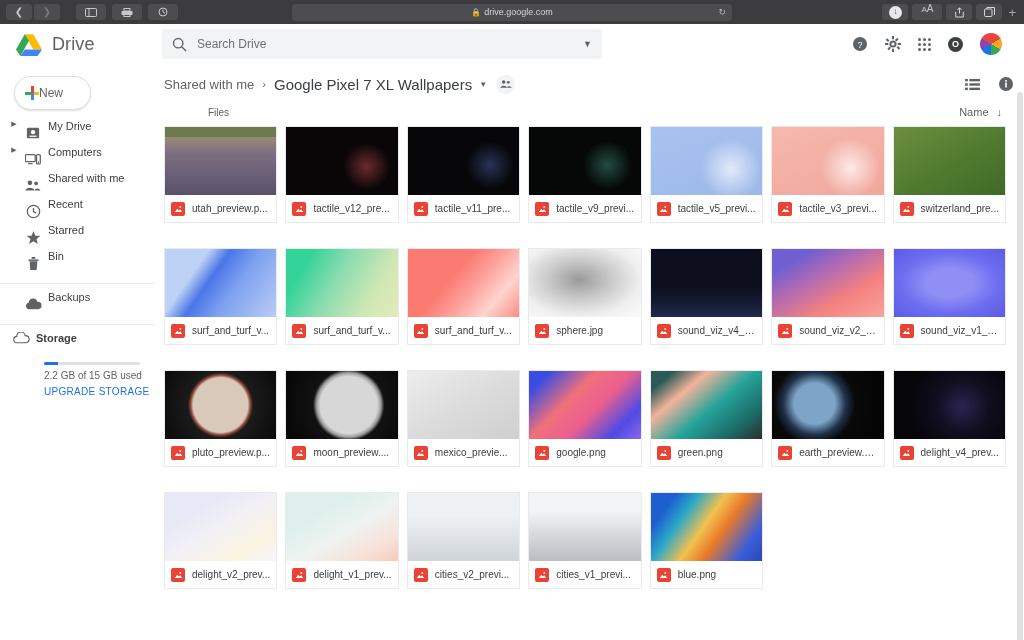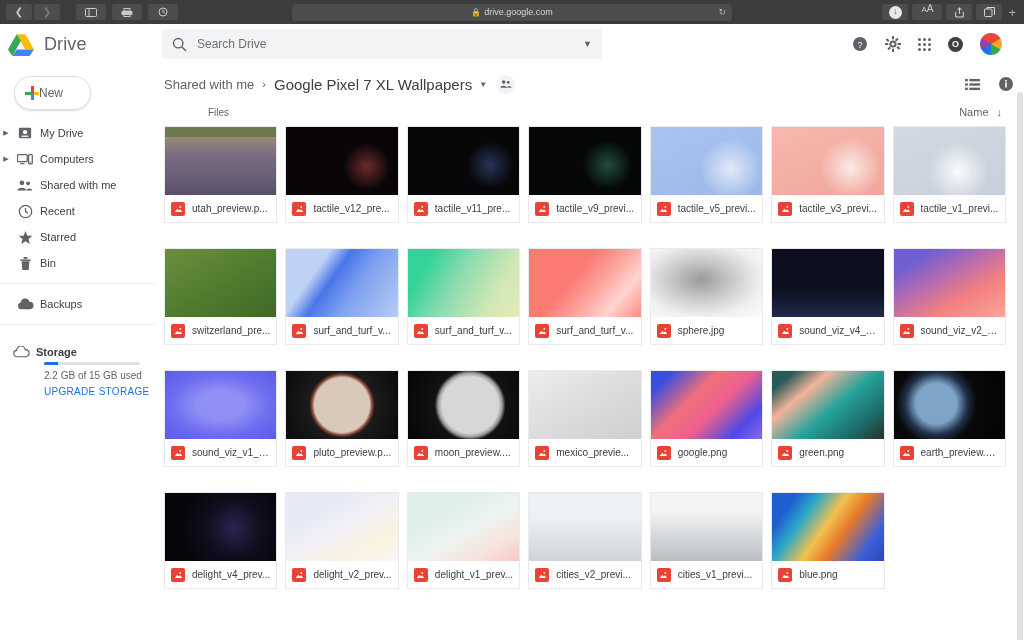--- a/index.html
+++ b/index.html
@@ -69,21 +69,21 @@
   .drive-header {
     height: 40px;
     display: flex;
     align-items: center;
     background: #fff;
     padding: 0 14px 0 0;
   }
   .brand {
     width: 155px;
     display: flex; align-items: center; gap: 10px;
-    padding-left: 8px;
+    padding-left: 16px;
   }
   .drive-logo { width: 26px; height: 23px; }
   .brand-name {
     font-size: 18px; color: #5f6368; letter-spacing: .1px;
   }
   .search-wrap {
     flex: 0 0 auto;
     width: 440px;
     height: 30px;
     background: #f1f3f4;
@@ -149,36 +149,36 @@
   .plus-icon { width: 14px; height: 14px; position: relative; }
   .plus-icon span { position: absolute; background: #4285f4; }
   .plus-h { left: 0; top: 5.5px; width: 14px; height: 3px;
      background: linear-gradient(90deg,#34a853 0 50%, #fbbc05 50% 100%) !important; }
   .plus-v { top: 0; left: 5.5px; width: 3px; height: 14px;
      background: linear-gradient(180deg,#ea4335 0 50%, #4285f4 50% 100%) !important; }
   .new-label { font-size: 12px; color: #5f6368; }
 
   .nav-item {
     height: 26px;
-    display: flex; align-items: center;
-    padding-left: 0;
+    display: flex; 
+    padding-left: 8px;
     cursor: pointer;
     font-size: 11px; color: #3c4043;
   }
   .nav-item .expander {
     width: 12px; font-size: 7px; color: #5f6368; text-align: center;
   }
   .nav-item .nav-icon {
     width: 26px; display: flex; align-items: center; justify-content: center;
     color: #5f6368;
   }
   .nav-item .nav-label { margin-left: 2px; }
   .nav-divider { height: 1px; background: #e8eaed; margin: 7px 0 7px 0; }
   .storage-block { padding-left: 8px; }
-  .storage-row { height: 26px; display: flex; align-items: flex-end; cursor: pointer; }
+  .storage-row { height: 26px; display: flex; align-items: flex-start; cursor: pointer; }
   .storage-row .nav-icon { width: 26px; display:flex; align-items:center; justify-content:center; color:#5f6368; }
   .storage-label { font-size: 11px; color: #3c4043; font-weight: bold; margin-left: 2px; }
   .storage-bar {
     margin: 4px 0 5px 36px; width: 96px; height: 3px;
     background: #e0e0e0; border-radius: 2px; overflow: hidden;
   }
   .storage-fill { height: 100%; width: 15%; background: #1a73e8; }
   .storage-text { margin-left: 36px; font-size: 10px; color: #5f6368; }
   .upgrade-link {
     margin-left: 36px; margin-top: 5px; display: inline-block;
@@ -619,32 +619,20 @@
             <span class="ftype-icon" style="background: rgb(234, 67, 53);">
               <svg width="9" height="8" viewBox="0 0 10 9">
                 <circle cx="7" cy="2.2" r="1" fill="#fff"></circle>
                 <path d="M0.8 8 L3.6 4.2 L5.4 6.3 L6.8 4.8 L9.2 8 Z" fill="#fff"></path>
               </svg>
             </span>
             <span class="card-name">tactile_v3_previ...</span>
           </div>
         </div>
         <div class="card">
-          <div class="thumb" style="background: radial-gradient(circle at 58% 66%, rgba(255, 255, 255, 0.85) 0px, rgba(255, 255, 255, 0.85) 2%, transparent 38%), linear-gradient(160deg, rgb(211, 217, 226), rgb(199, 207, 219));"></div>
-          <div class="card-footer">
-            <span class="ftype-icon" style="background: rgb(234, 67, 53);">
-              <svg width="9" height="8" viewBox="0 0 10 9">
-                <circle cx="7" cy="2.2" r="1" fill="#fff"></circle>
-                <path d="M0.8 8 L3.6 4.2 L5.4 6.3 L6.8 4.8 L9.2 8 Z" fill="#fff"></path>
-              </svg>
-            </span>
-            <span class="card-name">tactile_v1_previ...</span>
-          </div>
-        </div>
-        <div class="card">
           <div class="thumb" style="background: linear-gradient(150deg, rgb(109, 143, 62), rgb(79, 122, 46) 55%, rgb(63, 106, 40));"></div>
           <div class="card-footer">
             <span class="ftype-icon" style="background: rgb(234, 67, 53);">
               <svg width="9" height="8" viewBox="0 0 10 9">
                 <circle cx="7" cy="2.2" r="1" fill="#fff"></circle>
                 <path d="M0.8 8 L3.6 4.2 L5.4 6.3 L6.8 4.8 L9.2 8 Z" fill="#fff"></path>
               </svg>
             </span>
             <span class="card-name">switzerland_pre...</span>
           </div>

